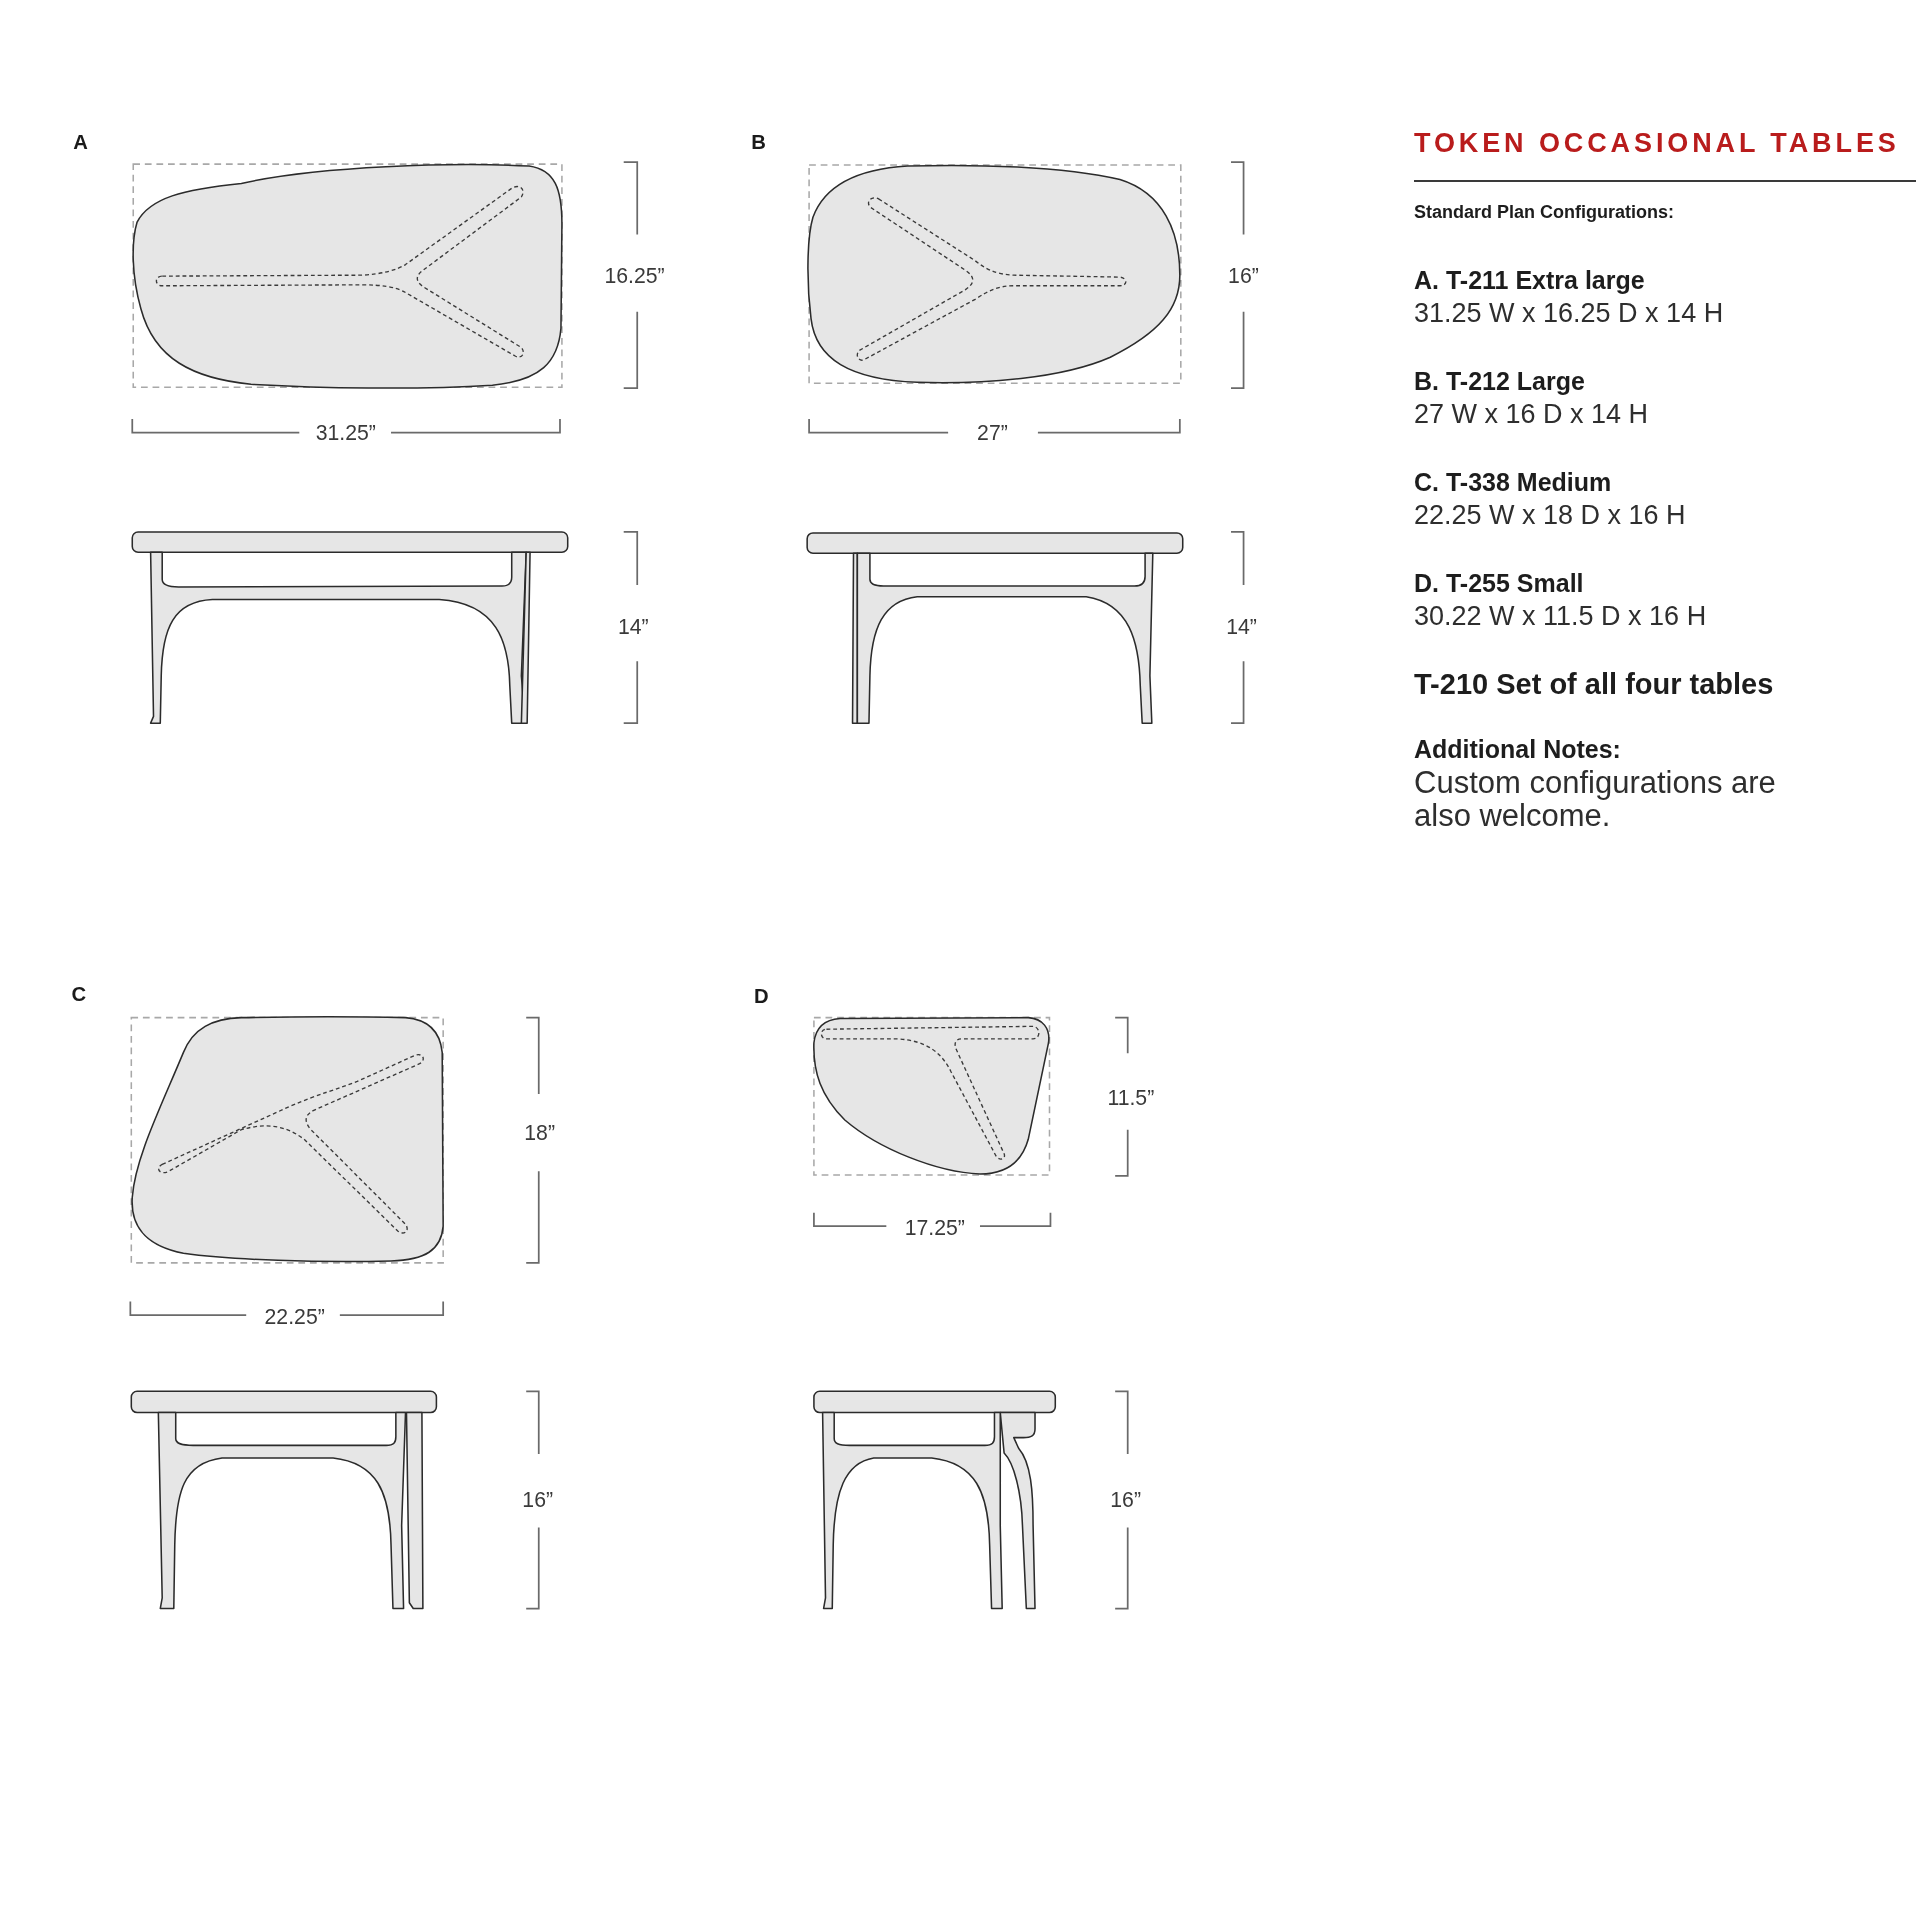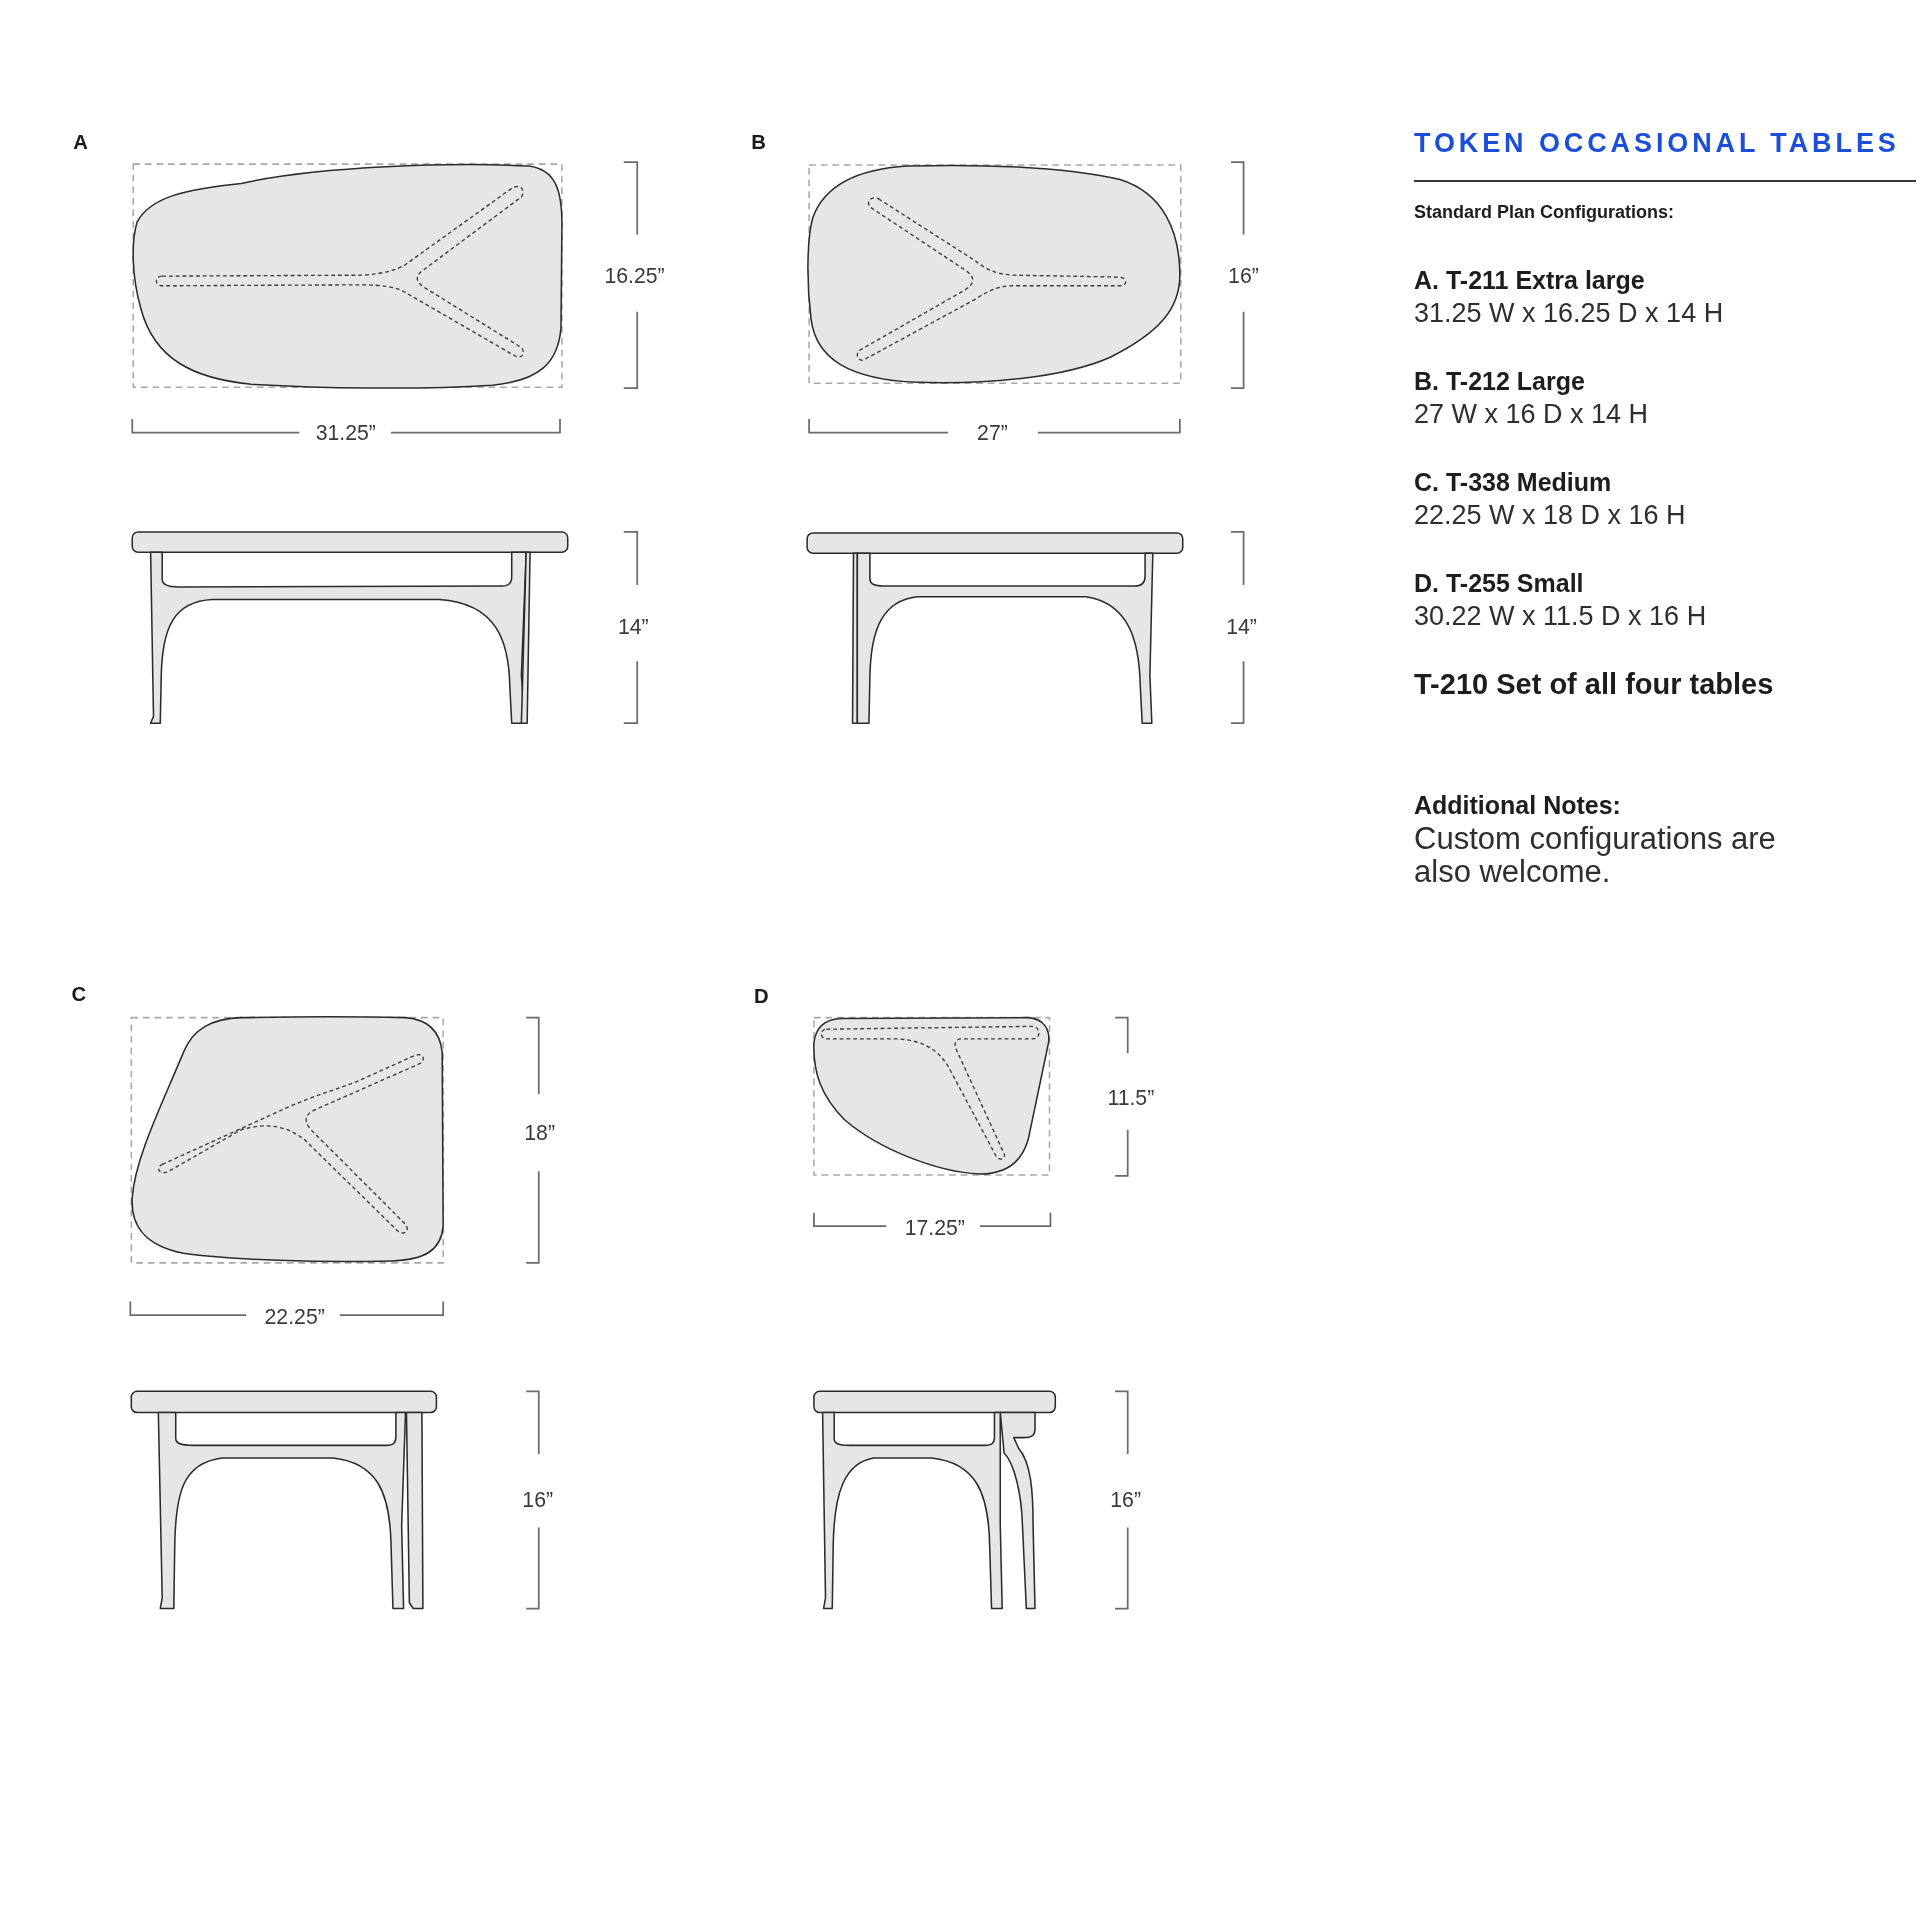--- a/index.html
+++ b/index.html
@@ -9,29 +9,29 @@
   .svg-text { font-family:"Liberation Sans", sans-serif; }
   .panel-label { font-weight:700; font-size:21px; fill:#1a1a1a; }
   .dim-label { font-size:22px; fill:#3a3a3a; font-weight:400; }
   .outline { fill:#e6e6e6; stroke:#2b2b2b; stroke-width:1.6; }
   .bbox { fill:none; stroke:#a8a8a8; stroke-width:1.6; stroke-dasharray:7 5; }
   .base { fill:none; stroke:#3a3a3a; stroke-width:1.4; stroke-dasharray:4 3; }
   .dimline { fill:none; stroke:#6a6a6a; stroke-width:1.8; }
   .elev { fill:#e6e6e6; stroke:#2b2b2b; stroke-width:1.6; stroke-linejoin:round; }
 
   #spec { position:absolute; left:1414px; top:124px; width:502px; }
-  #spec .title { font-size:27px; font-weight:700; letter-spacing:3.9px; color:#1d4ed8;
+  #spec .title { font-size:27px; font-weight:700; letter-spacing:3.9px; color:#b91c1c;
                  margin:0; line-height:39px; white-space:nowrap; }
   #spec .rule { height:1.9px; background:#3a3a3a; margin-top:17.4px; width:502px; }
   #spec .subhead { font-size:18px; font-weight:700; margin-top:13.5px; line-height:33px; }
   #spec .item { margin-top:35px; }
   #spec .item-name { font-size:25px; font-weight:700; line-height:33px; }
   #spec .item-dims { font-size:27px; font-weight:400; color:#2e2e2e; line-height:33px; }
   #spec .set { font-size:29px; font-weight:700; margin-top:35px; line-height:33px; }
-  #spec .notes { margin-top:88px; }
+  #spec .notes { margin-top:32px; }
   #spec .notes-head { font-size:25px; font-weight:700; line-height:33px; }
   #spec .notes-body { font-size:31px; font-weight:400; color:#2e2e2e; line-height:33px; width:377px; }
 </style>
 </head>
 <body>
 
 <svg id="drawing" xmlns="http://www.w3.org/2000/svg" width="1931" height="1931" viewBox="0 0 2000 2000">
 
   <g>
     <text class="svg-text panel-label" x="76" y="154">A</text>

